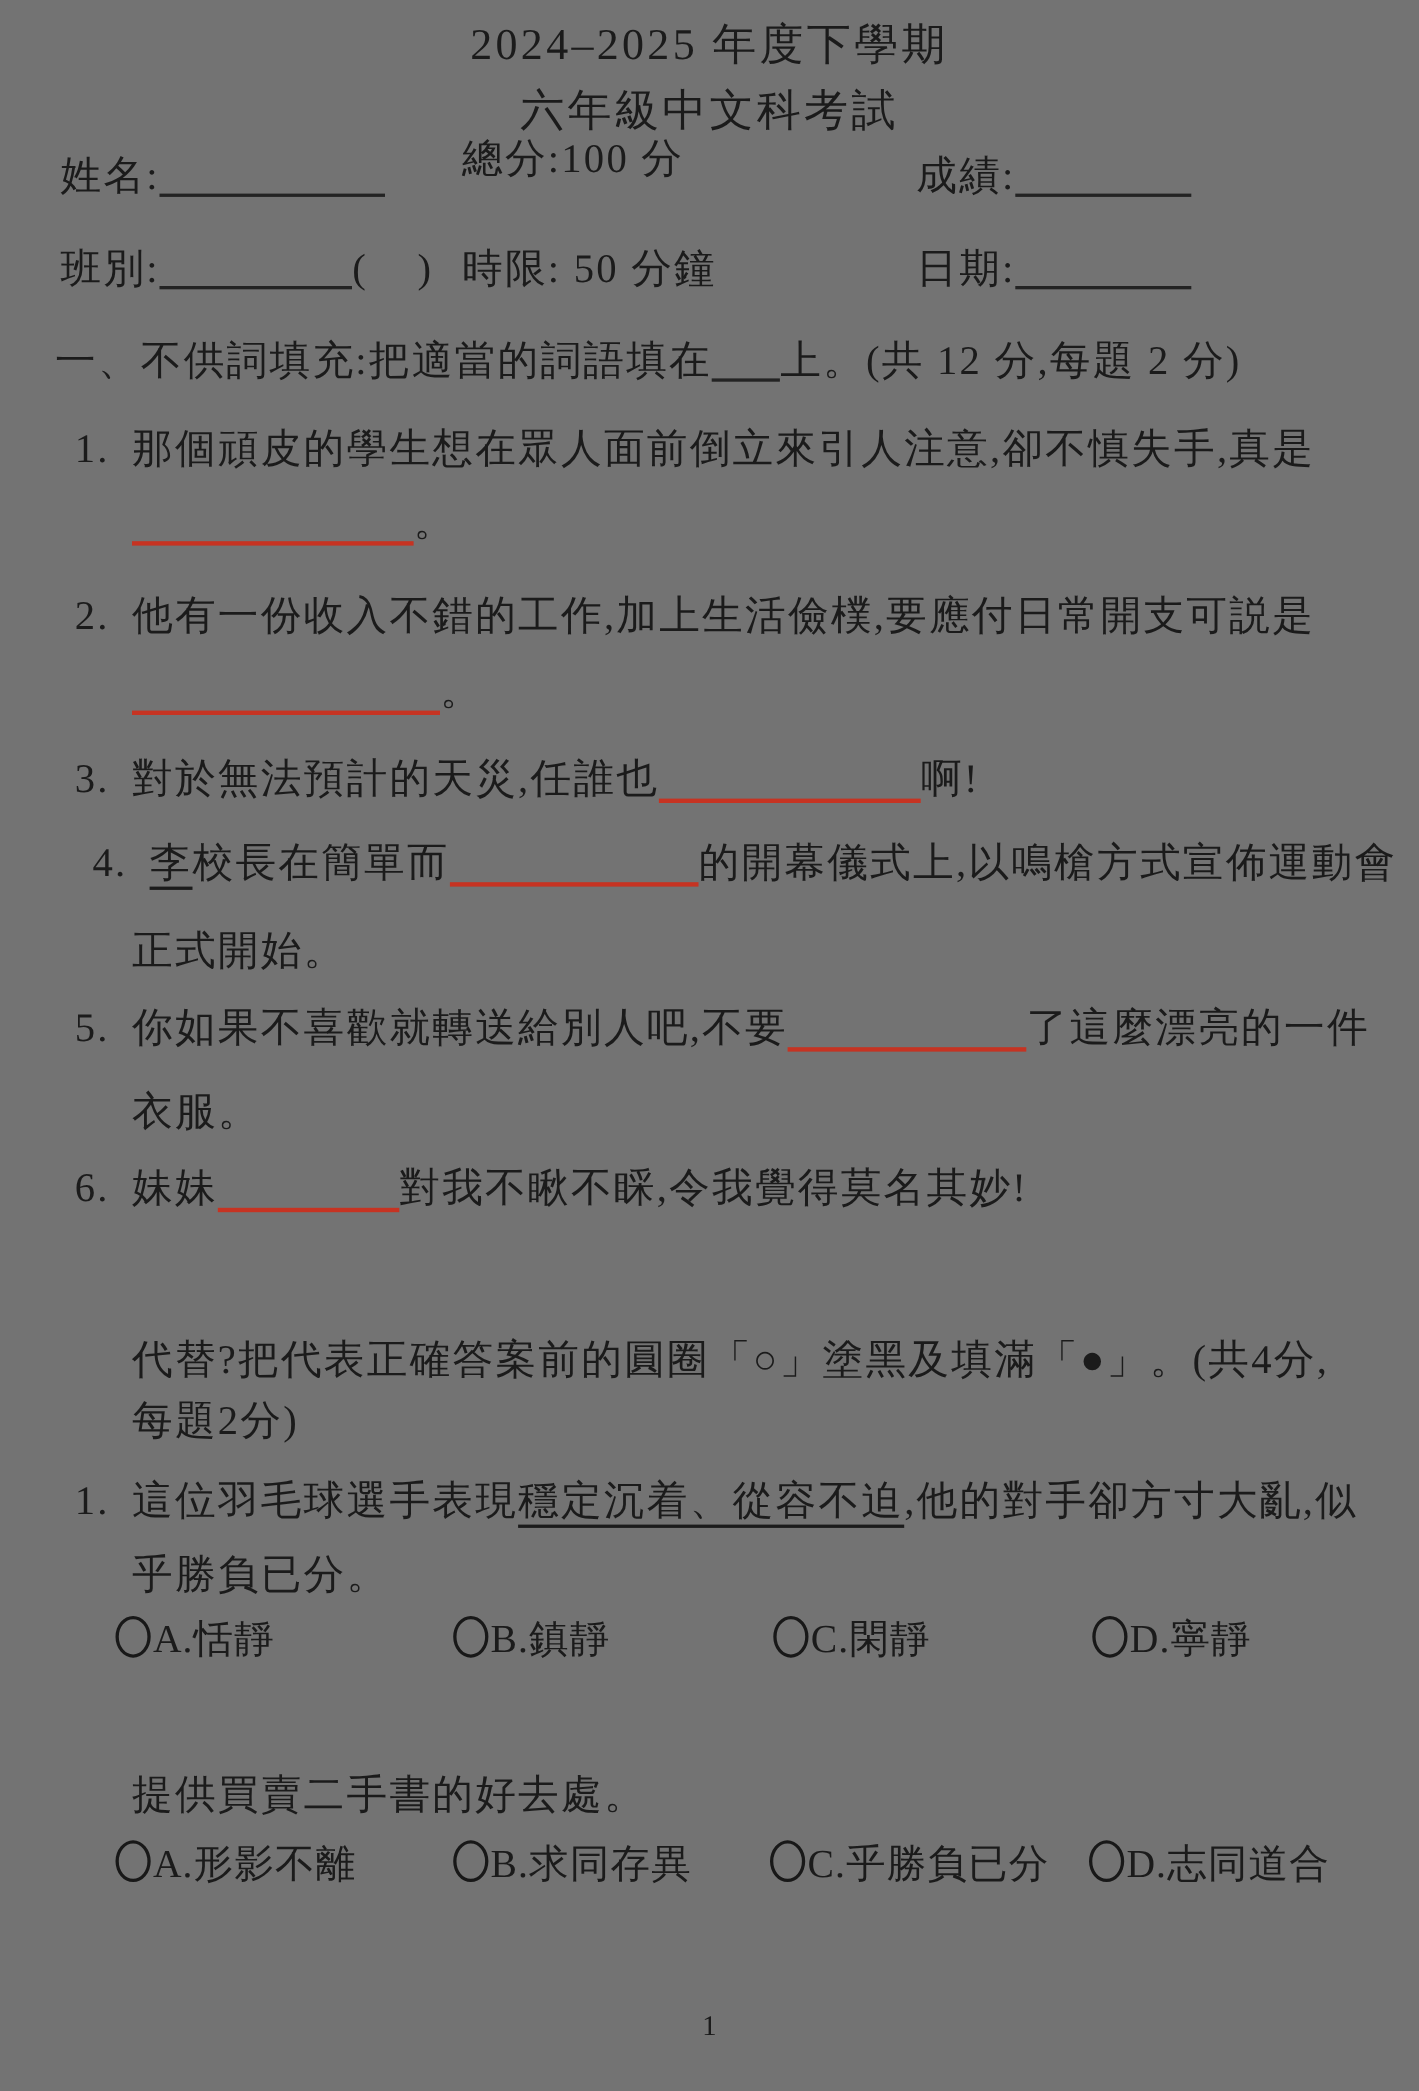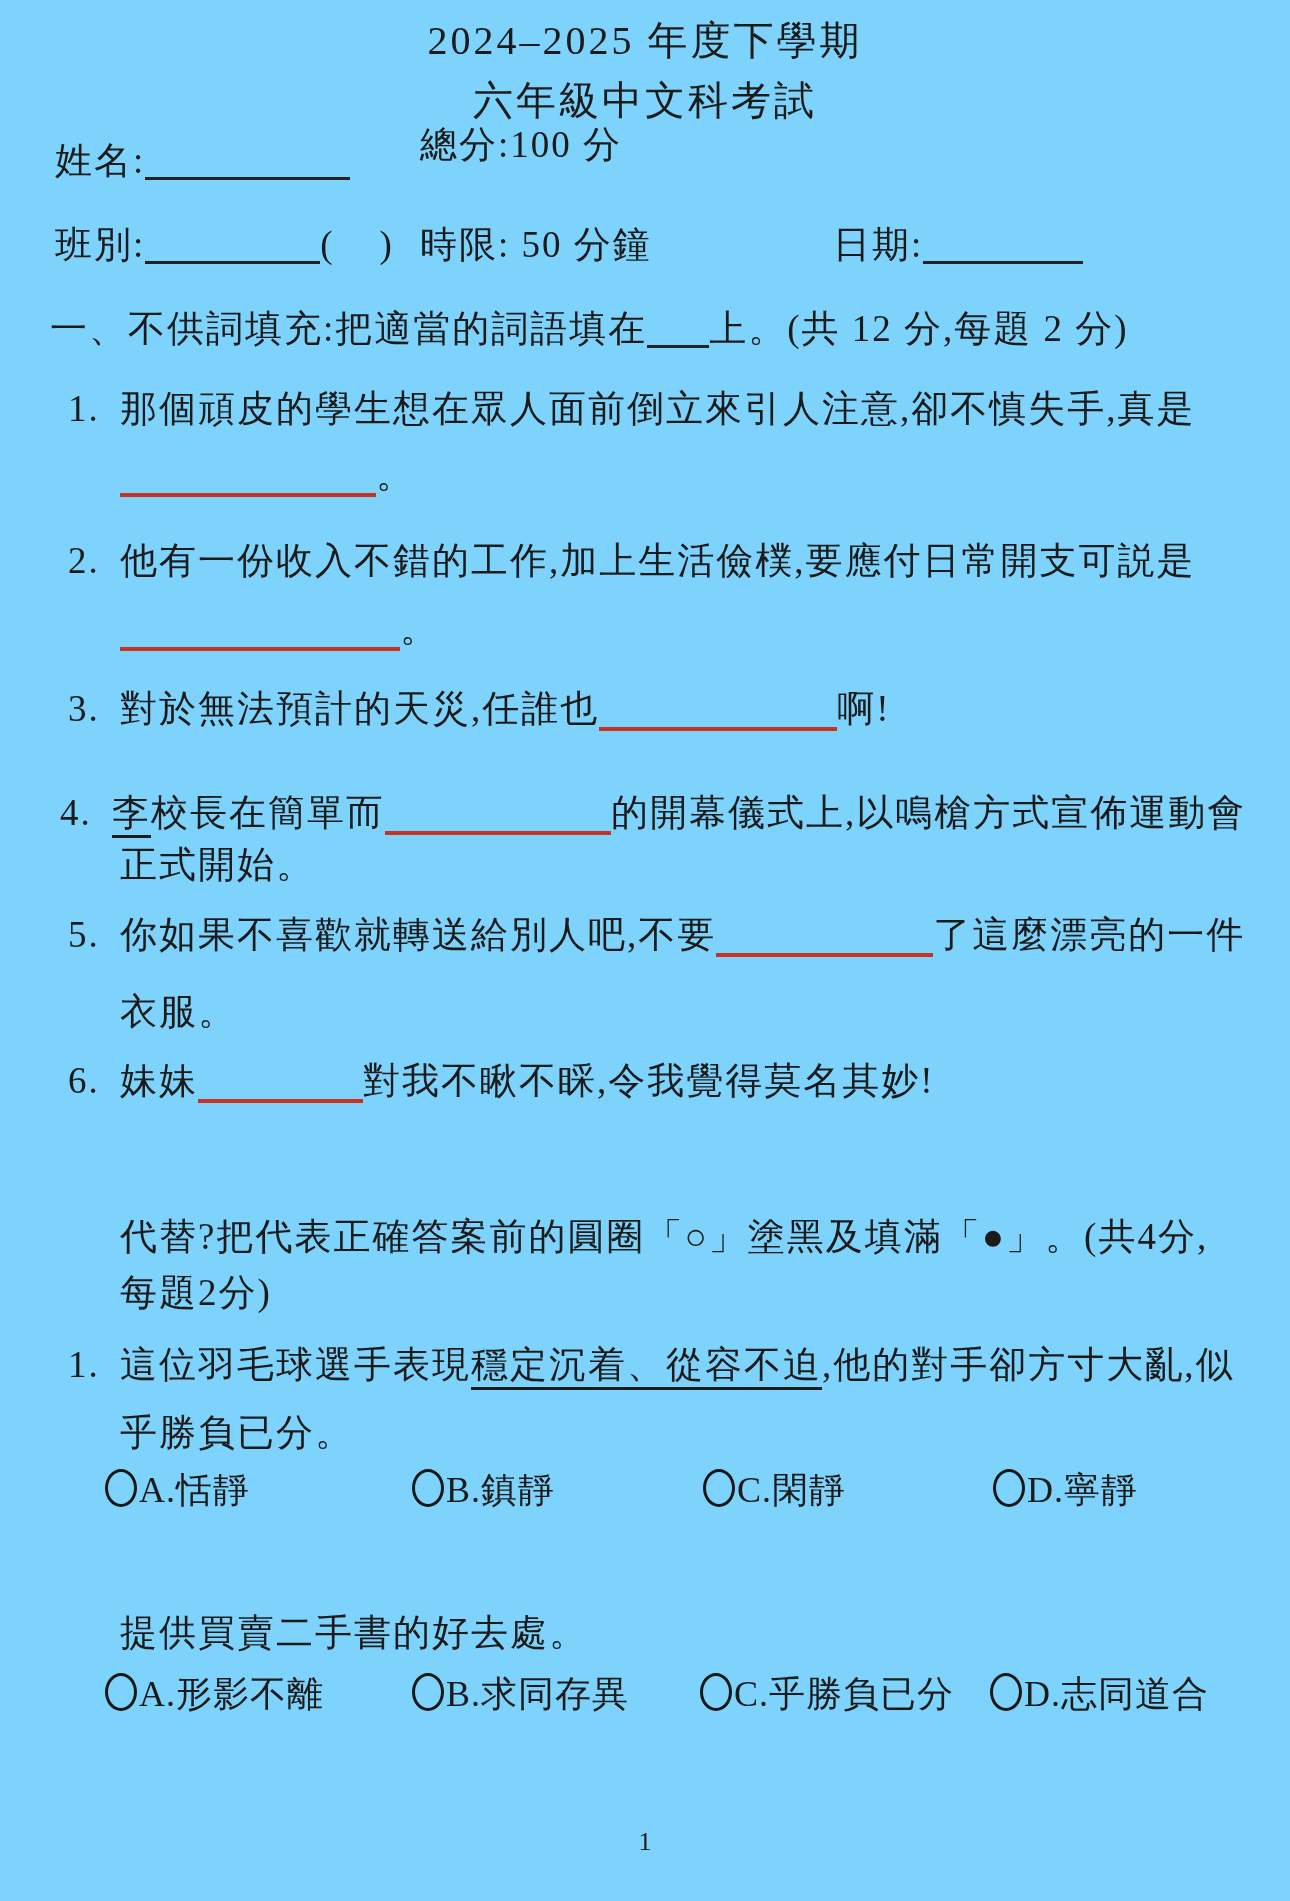--- a/index.html
+++ b/index.html
@@ -1,20 +1,20 @@
 <!DOCTYPE html>
 <html><head>
 <meta charset="utf-8">
 <style>
   html,body{margin:0;padding:0;background:#e8e8e8;}
   .page{
     position:relative;
     width:1290px;height:1901px;
     margin:0 auto;
-    background:#7dd3fc;
+    background:#737373;
     font-family:"Liberation Serif","DejaVu Serif",serif;
     color:#1b1b1b;
     overflow:hidden;
   }
   .line{
     position:absolute;
     font-size:37px;
     letter-spacing:2px;
     white-space:nowrap;
     line-height:1.25;
@@ -55,20 +55,23 @@
 
 <div class="page">
 
   <div class="line title" style="top:16px;">2024–2025 年度下學期</div>
   <div class="line title" style="top:76px;">六年級中文科考試</div>
 
   <div class="line" style="top:138px;left:55px;">
     <span>姓名:</span><span class="blank" style="width:205px;"></span>
   </div>
   <div class="line" style="top:122px;left:420px;">總分:100 分</div>
+  <div class="line" style="top:138px;left:833px;">
+    <span>成績:</span><span class="blank" style="width:160px;"></span>
+  </div>
 
   <div class="line" style="top:222px;left:55px;">
     <span>班別:</span><span class="blank" style="width:175px;"></span><span class="paren">(    )</span>
   </div>
   <div class="line" style="top:222px;left:420px;">時限: 50 分鐘</div>
   <div class="line" style="top:222px;left:833px;">
     <span>日期:</span><span class="blank" style="width:160px;"></span>
   </div>
 
   <div class="line" style="top:306px;left:50px;">
@@ -86,21 +89,21 @@
     <span class="qnum">2.</span><span>他有一份收入不錯的工作,加上生活儉樸,要應付日常開支可説是</span>
   </div>
   <div class="line" style="top:606px;left:120px;">
     <span class="rblank" style="width:280px;"></span><span>。</span>
   </div>
 
   <div class="line" style="top:686px;left:68px;">
     <span class="qnum">3.</span><span>對於無法預計的天災,任誰也</span><span class="rblank" style="width:238px;"></span><span>啊!</span>
   </div>
 
-  <div class="line" style="top:762px;left:60px;margin-top:28px;">
+  <div class="line" style="top:762px;left:84px;">
     <span class="qnum">4.</span><span class="u">李</span><span>校長在簡單而</span><span class="rblank" style="width:226px;"></span><span>的開幕儀式上,以鳴槍方式宣佈運動會</span>
   </div>
   <div class="line" style="top:842px;left:120px;">正式開始。</div>
 
   <div class="line" style="top:912px;left:68px;">
     <span class="qnum">5.</span><span>你如果不喜歡就轉送給別人吧,不要</span><span class="rblank" style="width:217px;"></span><span>了這麼漂亮的一件</span>
   </div>
   <div class="line" style="top:989px;left:120px;">衣服。</div>
 
   <div class="line" style="top:1058px;left:68px;">

